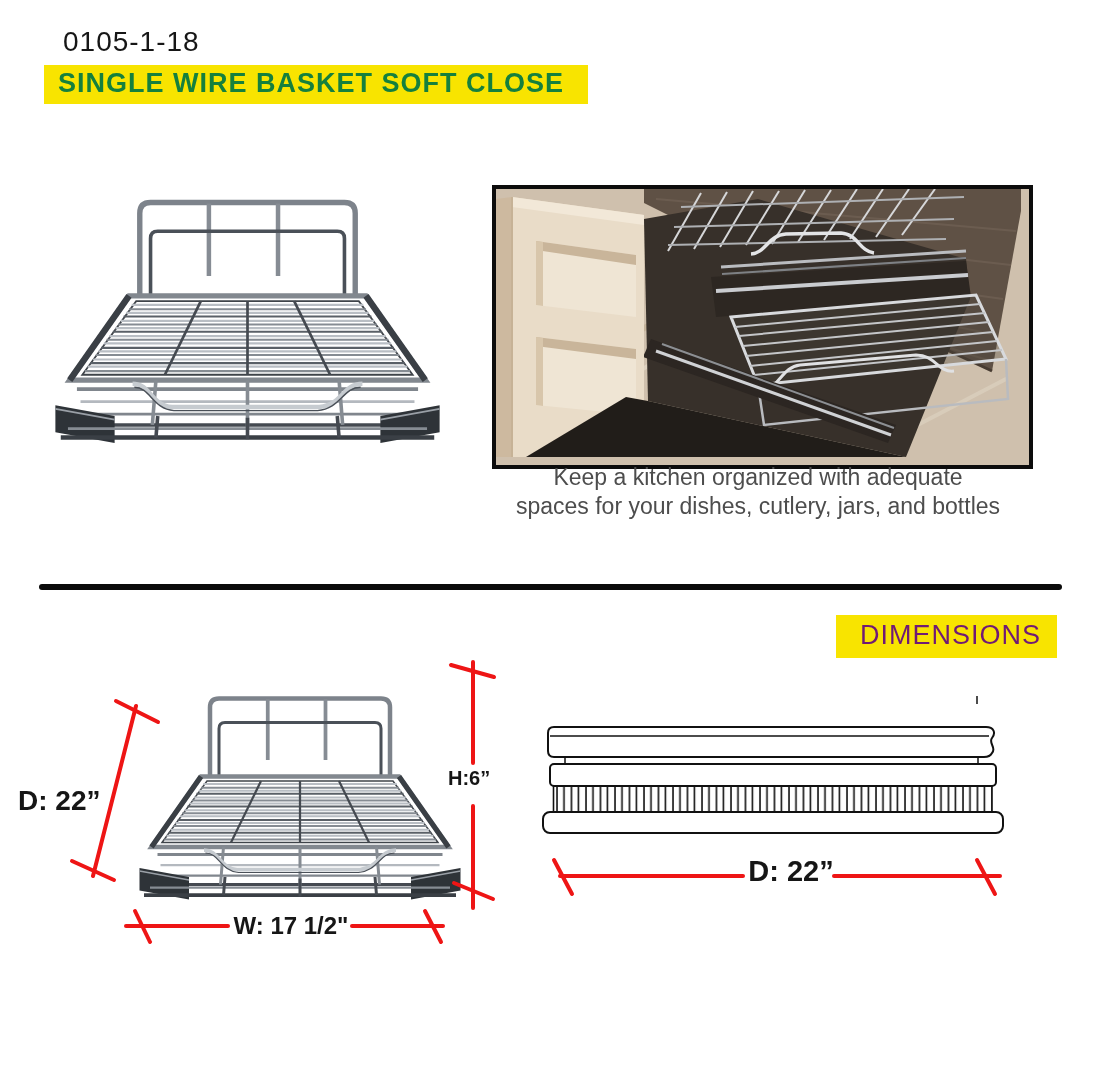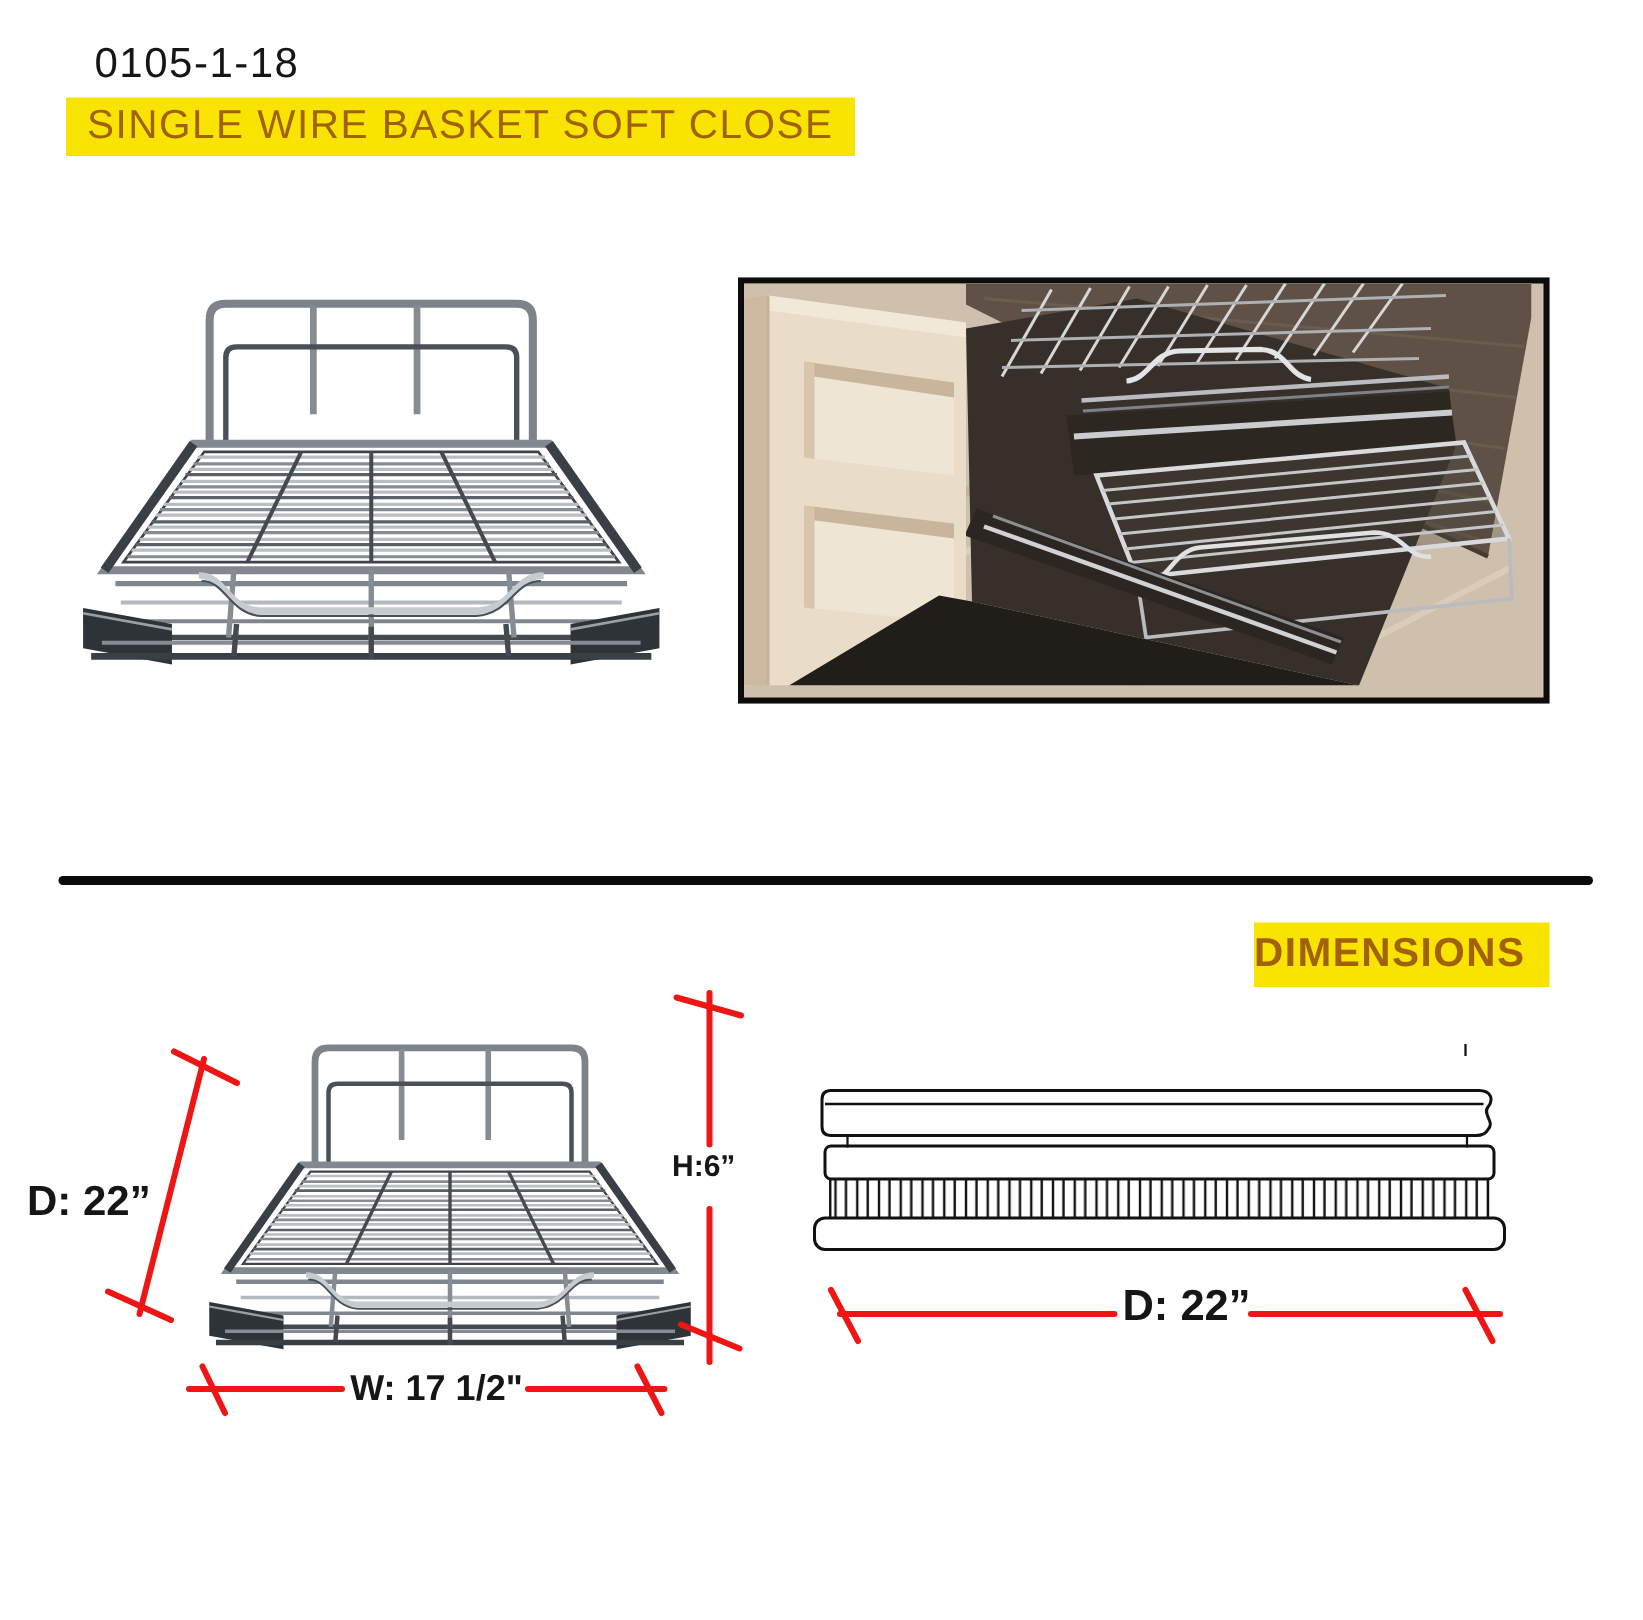--- a/index.html
+++ b/index.html
@@ -1,28 +1,28 @@
 <!DOCTYPE html>
 <html><head>
 <meta charset="utf-8">
 <style>
   html,body{margin:0;padding:0;background:#ffffff;}
   .page{position:relative;width:1067px;height:1080px;background:#fff;overflow:hidden;
         font-family:"Liberation Sans",sans-serif;color:#1a1a1a;}
   .abs{position:absolute;}
   .product-code{left:63px;top:26px;font-size:28px;font-weight:500;letter-spacing:1px;color:#161616;}
-  .title-badge{left:44px;top:65px;background:#f8e400;padding:3px 14px 5px 14px;
-               font-size:27px;font-weight:400;letter-spacing:1px;color:#a16207;white-space:nowrap;}
+  .title-badge{left:44px;top:65px;background:#f8e400;padding:3px 24px 5px 14px;
+               font-size:27px;font-weight:700;letter-spacing:1px;color:#15803d;white-space:nowrap;}
   .kitchen-frame{left:492px;top:185px;width:533px;height:276px;border:4px solid #0c0c0c;
                  box-sizing:content-box;background:#cfc0ad;}
   .caption{left:458px;top:463px;width:600px;text-align:center;color:#4d4d4d;
            font-size:23px;line-height:29px;font-weight:400;}
   .divider{left:39px;top:584px;width:1023px;height:6px;background:#0b0b0b;border-radius:3px;}
-  .dim-badge{left:836px;top:615px;background:#f8e400;padding:5px 16px 7px 0;
-             font-size:27px;font-weight:700;letter-spacing:1px;color:#a16207;white-space:nowrap;}
+  .dim-badge{left:836px;top:615px;background:#f8e400;padding:5px 16px 7px 24px;
+             font-size:27px;font-weight:400;letter-spacing:1px;color:#701a75;white-space:nowrap;}
   .dim-label{position:absolute;font-weight:600;color:#161616;white-space:nowrap;}
   .lbl-depth{left:18px;top:785px;font-size:28px;}
   .lbl-height{left:448px;top:767px;font-size:20px;}
   .lbl-width{left:232px;top:912px;width:118px;text-align:center;font-size:24px;}
   .lbl-draw-depth{left:743px;top:855px;width:96px;text-align:center;font-size:29px;}
   svg{display:block;}
 </style>
 </head>
 <body>
 
@@ -169,20 +169,24 @@
       <polygon points="40,52 47,53 47,117 40,116" fill="#d8c6ab"></polygon>
 
       <polygon points="40,148 140,160 140,226 40,216" fill="#efe5d4"></polygon>
       <polygon points="40,148 140,160 140,170 40,157" fill="#c9b59a"></polygon>
       <polygon points="40,148 47,149 47,217 40,216" fill="#d8c6ab"></polygon>
 
       <polygon points="30,268 130,208 152,212 410,268" fill="#211d19"></polygon>
     </svg>
   </div>
 
+  <div class="abs caption">
+    <div>Keep a kitchen organized with adequate</div>
+    <div>spaces for your dishes, cutlery, jars, and bottles</div>
+  </div>
 
   <div class="abs divider"></div>
 
   <div class="abs dim-badge">DIMENSIONS</div>
 
   <svg class="abs" style="left:0;top:640px;" width="540" height="340" viewBox="0 0 540 340">
     <use href="#basket" x="135" y="48" width="330" height="240"></use>
     <g stroke="#ee1515" stroke-width="4" stroke-linecap="round">
 
       <line x1="136" y1="66" x2="93" y2="236"></line>

